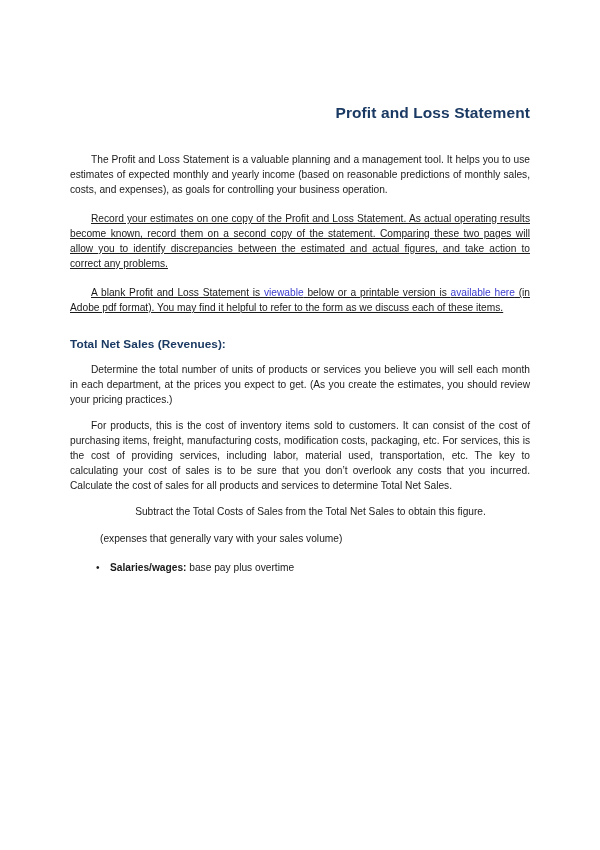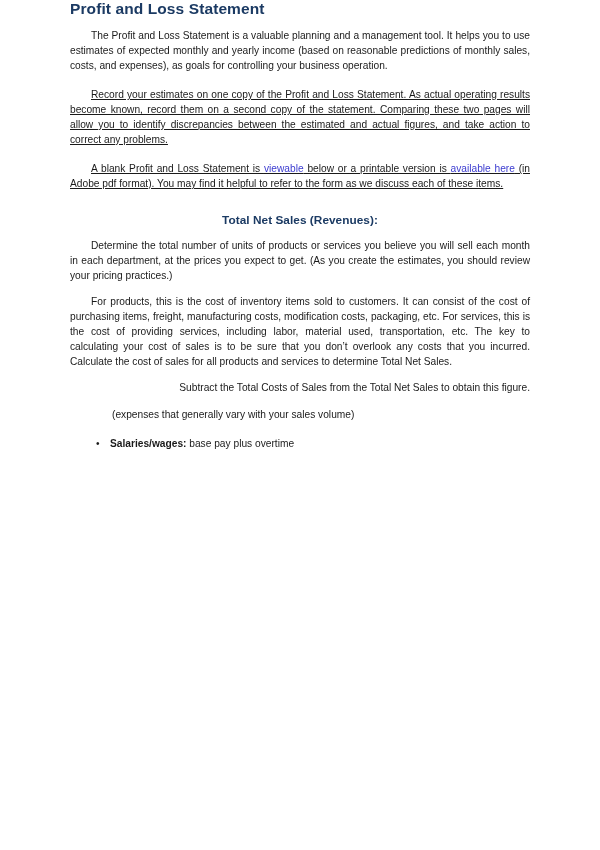--- a/index.html
+++ b/index.html
@@ -23,64 +23,65 @@
     padding: 0;
   }
   .content {
     position: absolute;
     left: 70px;
     top: 0;
     width: 460px;
   }
   .doc-title {
     margin: 0;
+    padding-top: 104px;
     font-size: 15.5px;
     font-weight: bold;
     color: #1b3a63;
-    text-align: left;
+    text-align: right;
     letter-spacing: 0.1px;
   }
   .para {
     margin: 0;
     font-size: 10.2px;
     line-height: 15px;
     text-align: justify;
     text-justify: inter-word;
     text-indent: 21px;
     color: #1a1a1a;
   }
   .para.first {
-    margin-top: 10px;
+    margin-top: 30px;
   }
   .para.gap {
     margin-top: 14px;
     text-decoration: underline;
   }
   .para.after-heading {
     margin-top: 11px;
   }
   .para.no-justify {
-    text-align: right;
+    text-align: center;
   }
   .section-heading {
     margin: 0;
     padding-top: 22px;
     font-size: 11.8px;
     font-weight: bold;
     color: #1b3a63;
-    text-align: center;
+    text-align: left;
     letter-spacing: 0.05px;
   }
   .link {
     color: #3b3bd0;
     text-decoration: none;
     margin-top: 26px;
   }
   .note-line {
-    margin: 12px;
+    margin: 0;
     margin-top: 12px;
     padding-left: 30px;
     font-size: 10.2px;
     line-height: 15px;
     color: #1a1a1a;
     text-align: left;
   }
   .bullet-list {
     margin: 0;
     margin-top: 14px;

